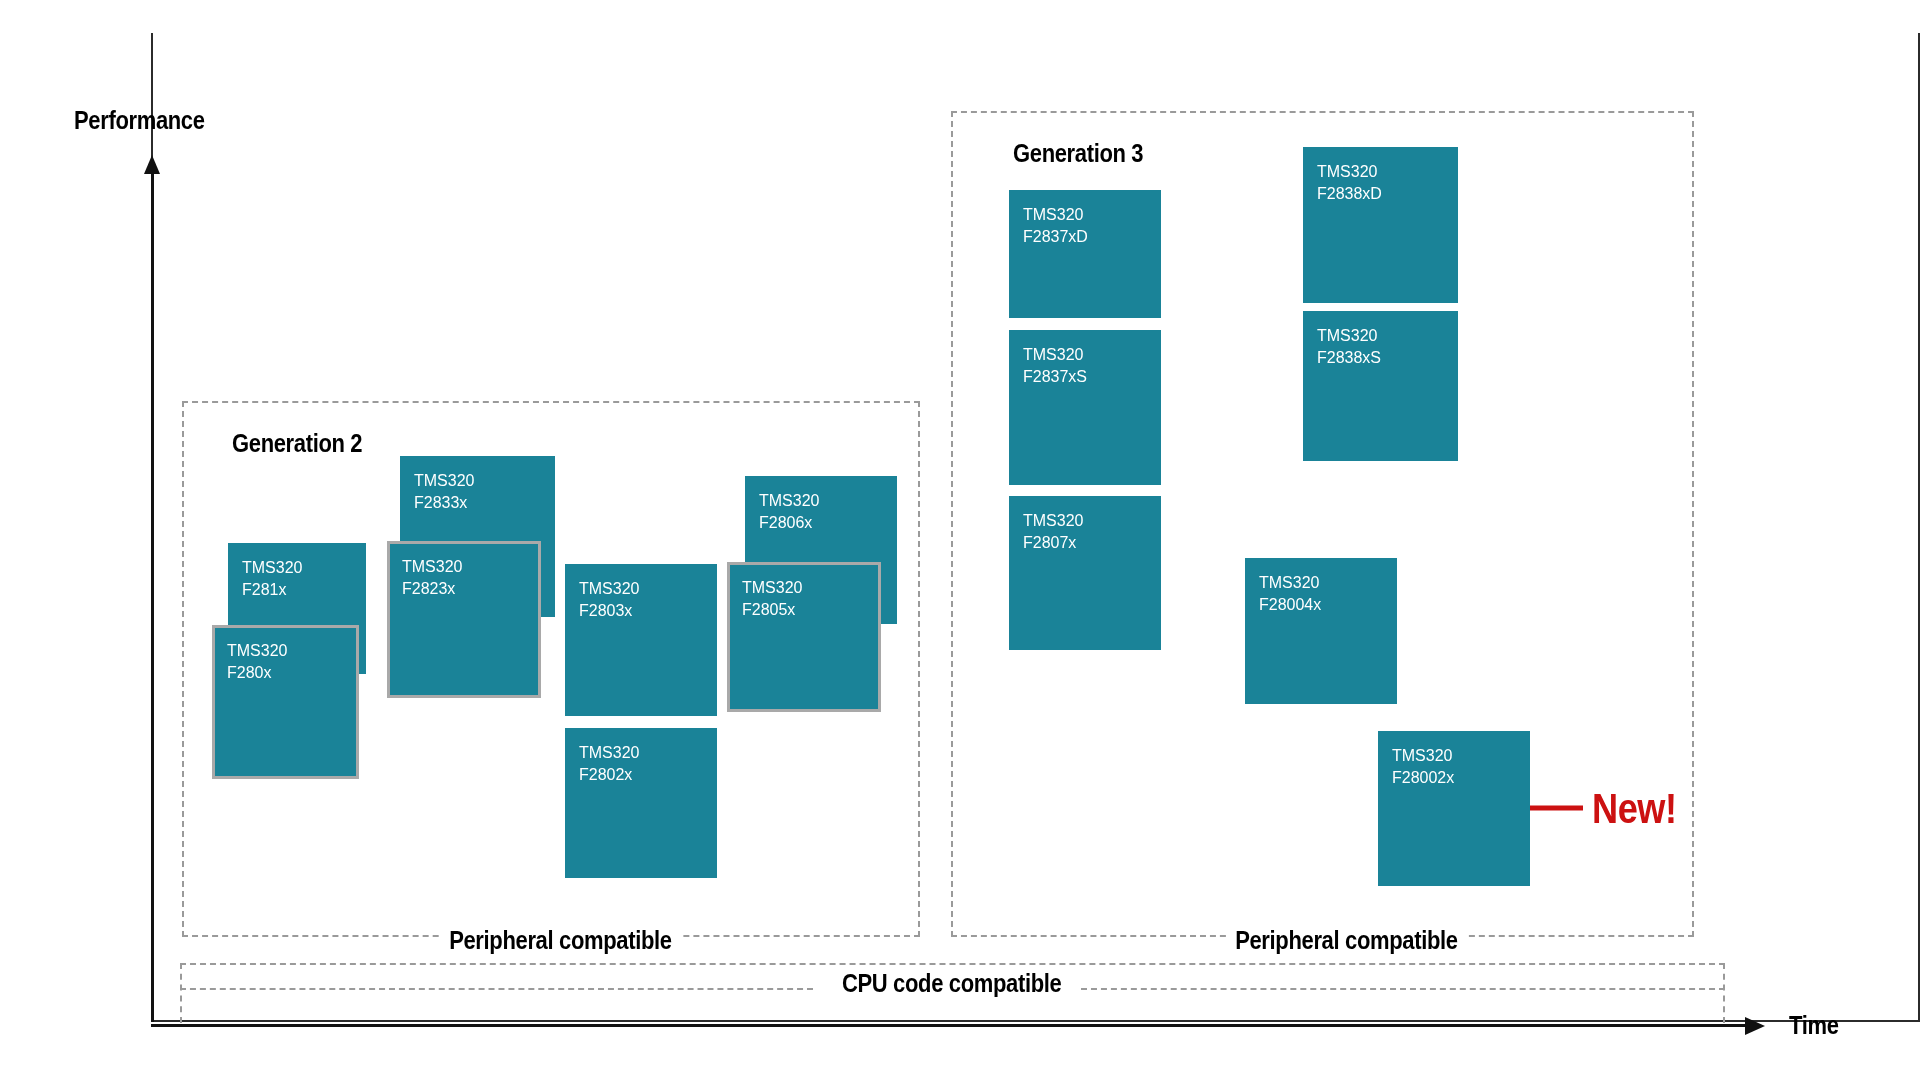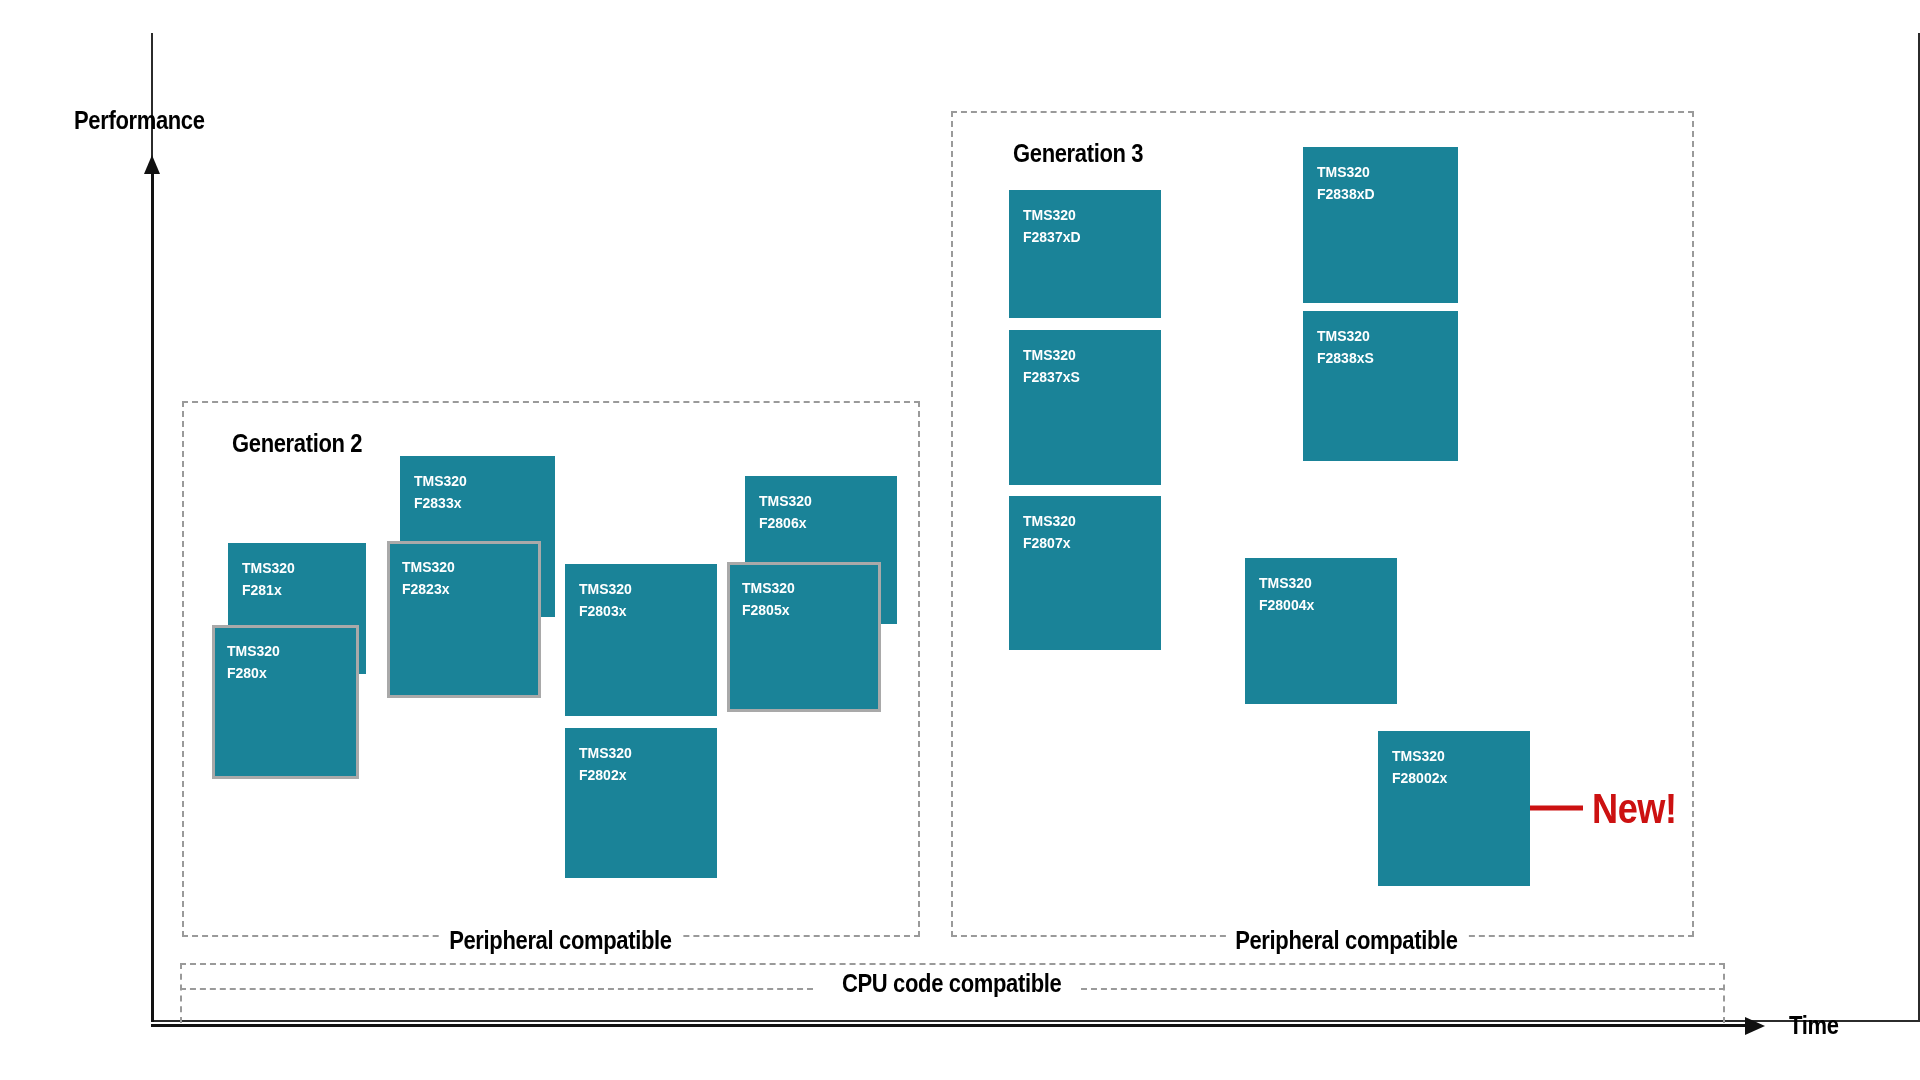--- a/index.html
+++ b/index.html
@@ -163,22 +163,22 @@
   .periph-gen3 { left: 1210px; top: 893px; }
   .cpu-compat  { left: 817px; top: 936px; }
 
   
   .chip {
     position: absolute;
     background: #1a8398;
     box-sizing: border-box;
     color: #ffffff;
     font-family: "Liberation Sans", sans-serif;
-    font-weight: bold;
-    font-size: 14px;
+    font-weight: normal;
+    font-size: 16px;
     line-height: 22px;
     padding: 14px 0 0 14px;
     white-space: pre-line;
   }
   .chip.bordered {
     border: 3px solid #a9a9a9;
     padding: 12px 0 0 12px;
   }
   .chip .chip-line { display: block; }
 </style>

